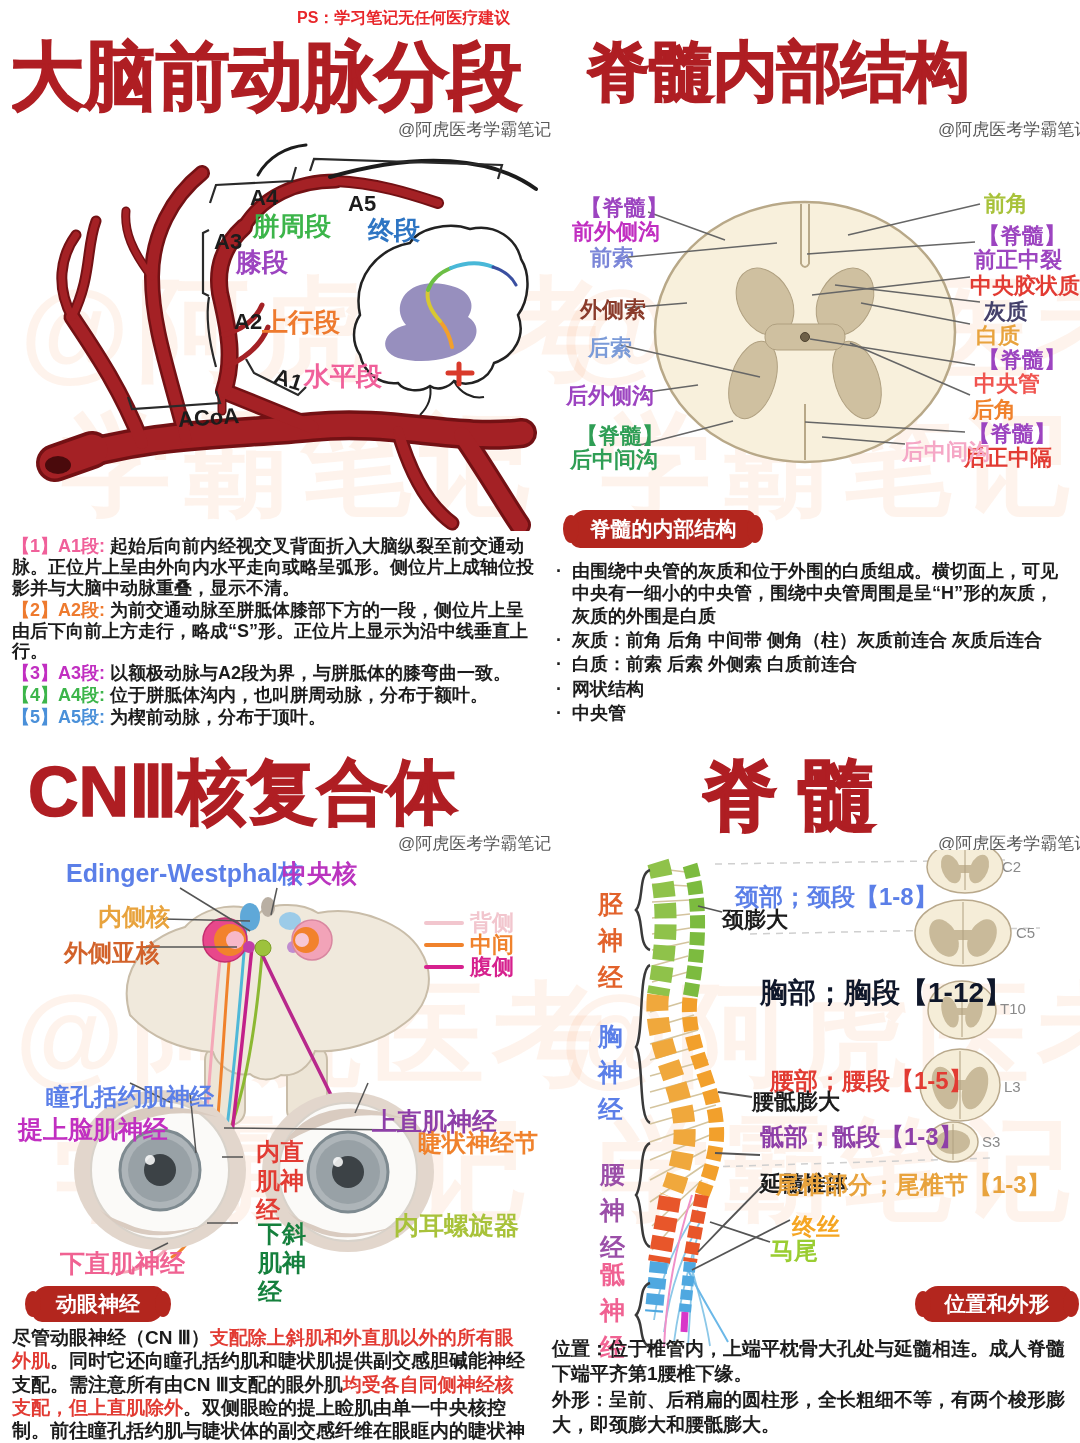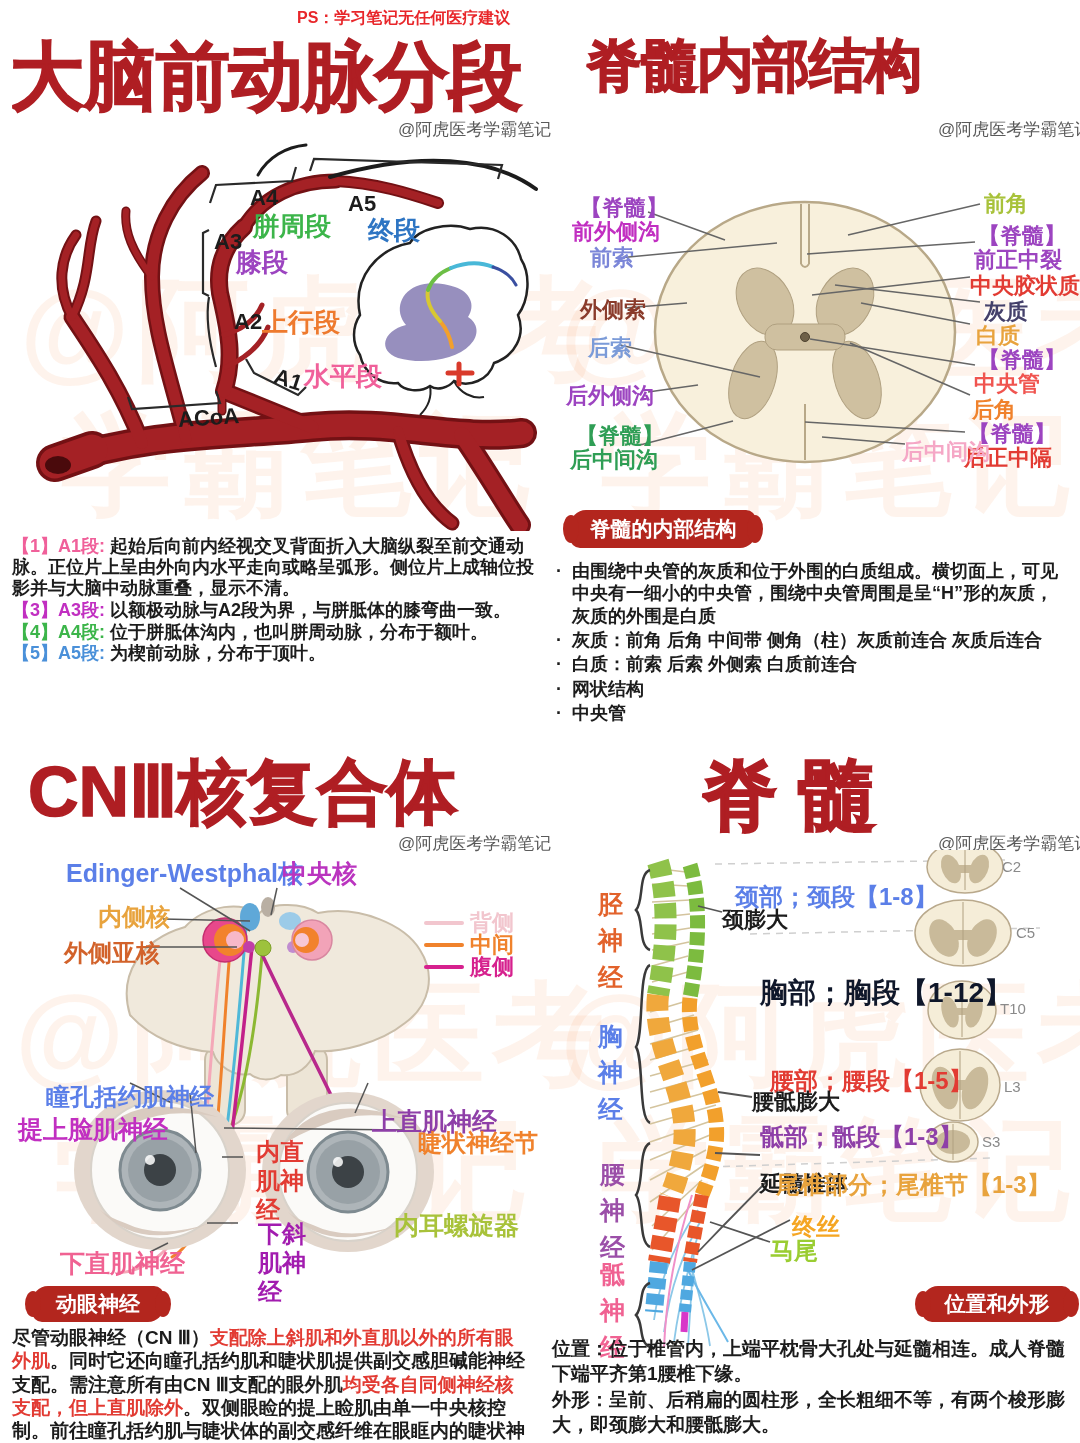--- a/index.html
+++ b/index.html
@@ -12,21 +12,21 @@
   .q-title{position:absolute;font-weight:900;color:#AF1E23;white-space:nowrap;
            -webkit-text-stroke:1.5px #AF1E23;letter-spacing:-1px;}
   .credit{position:absolute;font-size:17px;font-weight:400;color:#5A5A5A;white-space:nowrap;}
   .lbl{position:absolute;font-weight:800;white-space:nowrap;line-height:1.1;}
   .lbl2{position:absolute;font-weight:800;line-height:1.2;}
   .vlbl{position:absolute;font-weight:800;width:26px;line-height:1.45;word-break:break-all;}
   .c-pink{color:#F0609A}.c-orange{color:#EE7A2E}.c-magenta{color:#C12FC1}
   .c-green{color:#2F9E55}.c-lblue{color:#7B86D8}
   .c-lblue2{color:#7B9BD8}.c-red{color:#E23B33}.c-yellow{color:#E8A33D}
   .c-ygreen{color:#A8C23A}.c-navy{color:#44406B}.c-maroon{color:#8A3B2B}
-  .c-purple{color:#9C44C0}.c-dpurple{color:#a21caf}.c-black{color:#1C1C1C}.c-pinkl{color:#F5A7C6}.c-vpink{color:#F2C6CE}
+  .c-purple{color:#9C44C0}.c-dpurple{color:#15803d}.c-black{color:#1C1C1C}.c-pinkl{color:#F5A7C6}.c-vpink{color:#F2C6CE}
   .c-redorange{color:#E2622B}.c-or2{color:#F0822C}.c-vmag{color:#D6218E}
   .ribbon{position:absolute;background:#B3261E;color:#fff;font-weight:800;
           display:flex;align-items:center;justify-content:center;
           border-radius:16px 10px 16px 10px;}
   .ribbon::before,.ribbon::after{content:"";position:absolute;top:5px;bottom:5px;width:16px;
           background:#B3261E;border-radius:50%;}
   .ribbon::before{left:-7px}.ribbon::after{right:-7px}
   .notes{position:absolute;font-size:18px;font-weight:800;color:#1C1C1C;line-height:1.16;}
   .notes p{margin:0 0 1px 0;}
   .bullets{position:absolute;font-size:18px;font-weight:800;color:#1C1C1C;line-height:1.24;}
@@ -128,26 +128,27 @@
   <div class="lbl c-black" style="left:214px;top:230px;font-size:22px;">A3</div>
   <div class="lbl" style="left:236px;top:248px;font-size:26px;color:#9C44C0;">膝段</div>
   <div class="lbl c-black" style="left:234px;top:310px;font-size:22px;">A2</div>
   <div class="lbl" style="left:262px;top:308px;font-size:26px;color:#EE7A2E;">上行段</div>
   <div class="lbl c-black" style="left:274px;top:368px;font-size:22px;transform:rotate(18deg);">A1</div>
   <div class="lbl" style="left:304px;top:362px;font-size:26px;color:#F0609A;">水平段</div>
   <div class="lbl c-black" style="left:178px;top:406px;font-size:22px;transform:rotate(-4deg);">ACoA</div>
 
   <div class="notes" style="left:12px;top:536px;width:524px;">
     <p><span class="c-pink">【1】A1段:</span> <span>起始后向前内经视交叉背面折入大脑纵裂至前交通动脉。正位片上呈由外向内水平走向或略呈弧形。侧位片上成轴位投影并与大脑中动脉重叠，显示不清。</span></p>
+    <p><span class="c-orange">【2】A2段:</span> <span>为前交通动脉至胼胝体膝部下方的一段，侧位片上呈由后下向前上方走行，略成“S”形。正位片上显示为沿中线垂直上行。</span></p>
     <p><span class="c-magenta">【3】A3段:</span> <span>以额极动脉与A2段为界，与胼胝体的膝弯曲一致。</span></p>
     <p><span style="color:#3CB54A">【4】A4段:</span> <span>位于胼胝体沟内，也叫胼周动脉，分布于额叶。</span></p>
     <p><span style="color:#4A90D9">【5】A5段:</span> <span>为楔前动脉，分布于顶叶。</span></p>
   </div>
 
-  <div class="q-title" style="left:585px;top:28px;font-size:57px;">脊髓内部结构</div>
+  <div class="q-title" style="left:585px;top:28px;font-size:65px;">脊髓内部结构</div>
   <div class="credit" style="left:938px;top:118px;">@阿虎医考学霸笔记</div>
 
   <svg class="abs" style="left:540px;top:182px;" width="540" height="300" viewBox="0 0 540 300">
     <ellipse cx="265" cy="150" rx="150" ry="130" fill="#F8F0DC" stroke="#B8A888" stroke-width="2.5"></ellipse>
     <g fill="#CFC0A0" stroke="#B0A080" stroke-width="1">
       <ellipse cx="225" cy="120" rx="26" ry="36" transform="rotate(-30 225 120)"></ellipse>
       <ellipse cx="213" cy="198" rx="22" ry="40" transform="rotate(18 213 198)"></ellipse>
       <ellipse cx="305" cy="120" rx="26" ry="36" transform="rotate(30 305 120)"></ellipse>
       <ellipse cx="317" cy="198" rx="22" ry="40" transform="rotate(-18 317 198)"></ellipse>
       <rect x="225" y="142" width="80" height="26" rx="12"></rect>

